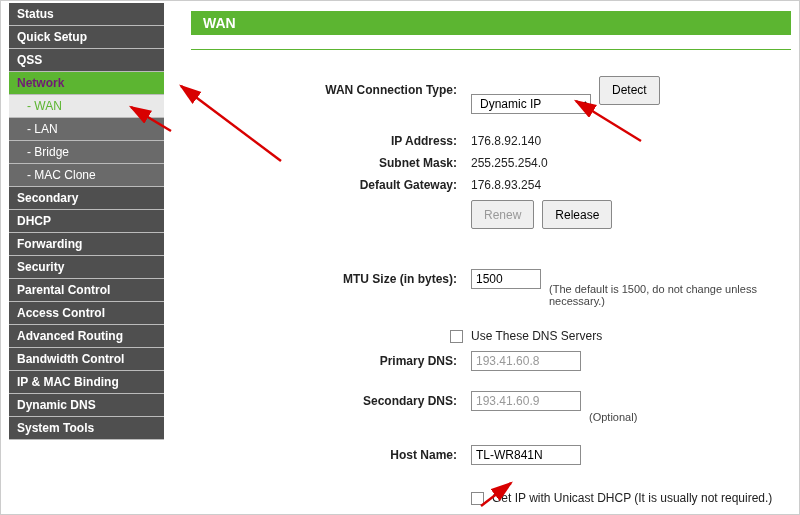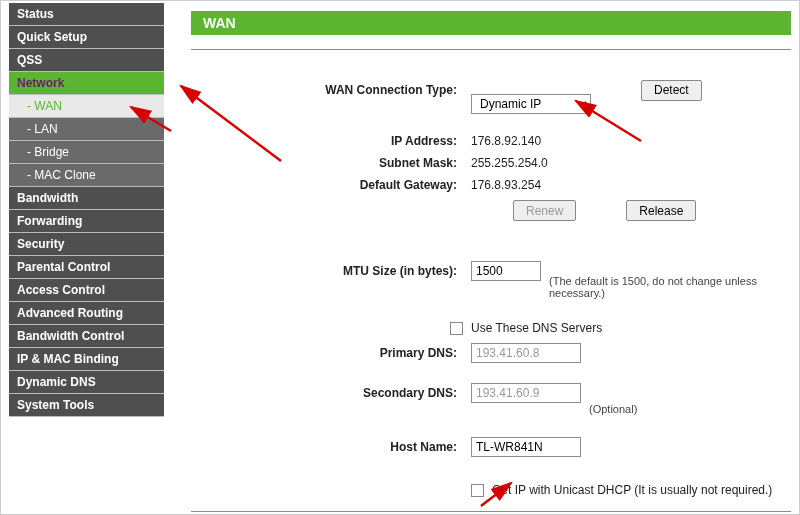--- a/index.html
+++ b/index.html
@@ -89,22 +89,21 @@
   input.num { width: 70px; }
   input.dns { width: 110px; color: #999; }
   input.host { width: 110px; }
   button {
     font-size: 12px;
     padding: 1px 12px;
     background: #efefef;
     border: 1px solid #888;
     border-radius: 2px;
     cursor: pointer;
-    height: 21px;
-    margin-left: 42px;
+    height: 29px;
   }
   button:disabled { color: #999; }
   .note { color: #444; font-size: 11px; margin-top: 32px; }
   .chk {
     width: 13px; height: 13px;
     border: 1px solid #888;
     display: inline-block;
     vertical-align: middle;
   }
   
@@ -118,21 +117,22 @@
 
 <div class="sidebar" id="sidebar">
     <div class="item">Status</div>
     <div class="item">Quick Setup</div>
     <div class="item">QSS</div>
     <div class="item active-top">Network</div>
     <div class="item sub active-sub">- WAN</div>
     <div class="item sub">- LAN</div>
     <div class="item sub">- Bridge</div>
     <div class="item sub">- MAC Clone</div>
-    <div class="item">Bandwidth</div>
+    <div class="item">Secondary</div>
+    <div class="item">DHCP</div>
     <div class="item">Forwarding</div>
     <div class="item">Security</div>
     <div class="item">Parental Control</div>
     <div class="item">Access Control</div>
     <div class="item">Advanced Routing</div>
     <div class="item">Bandwidth Control</div>
     <div class="item">IP &amp; MAC Binding</div>
     <div class="item">Dynamic DNS</div>
     <div class="item">System Tools</div>
   </div>

